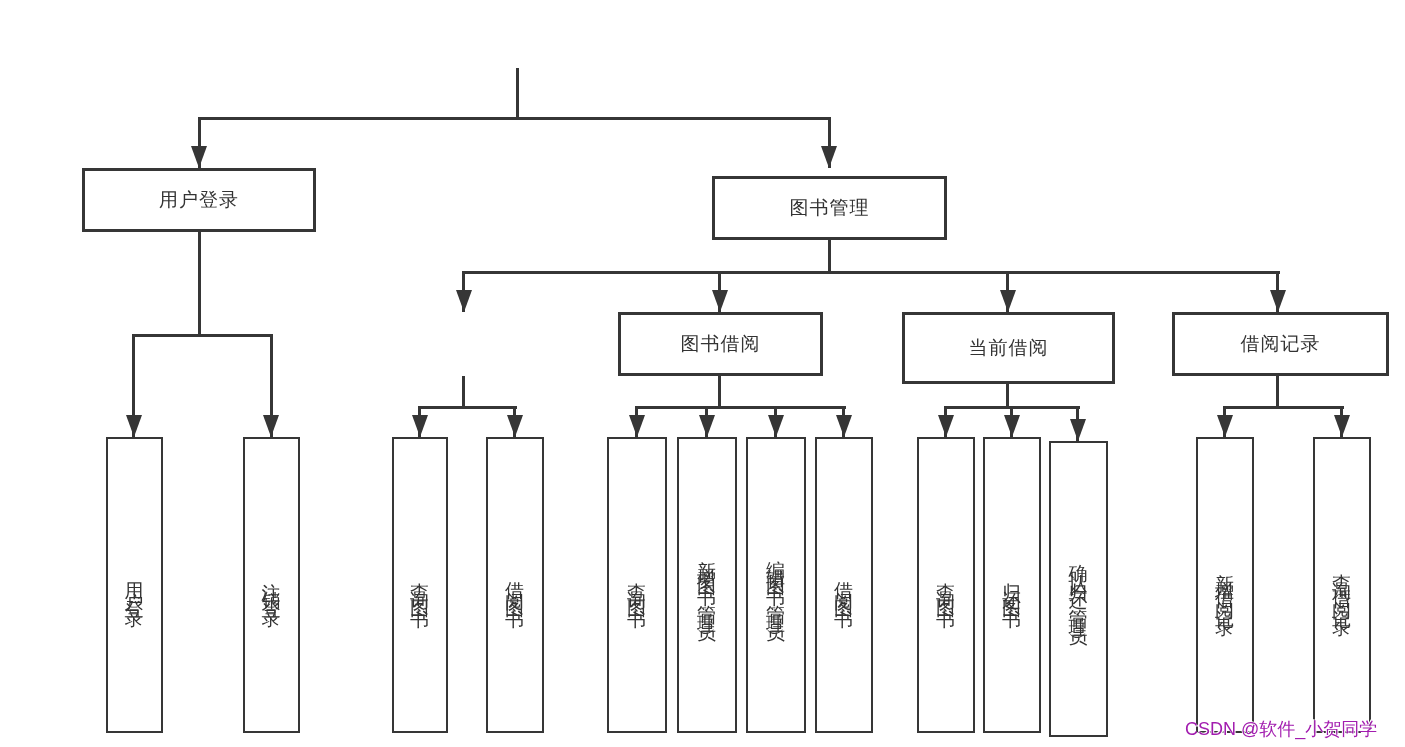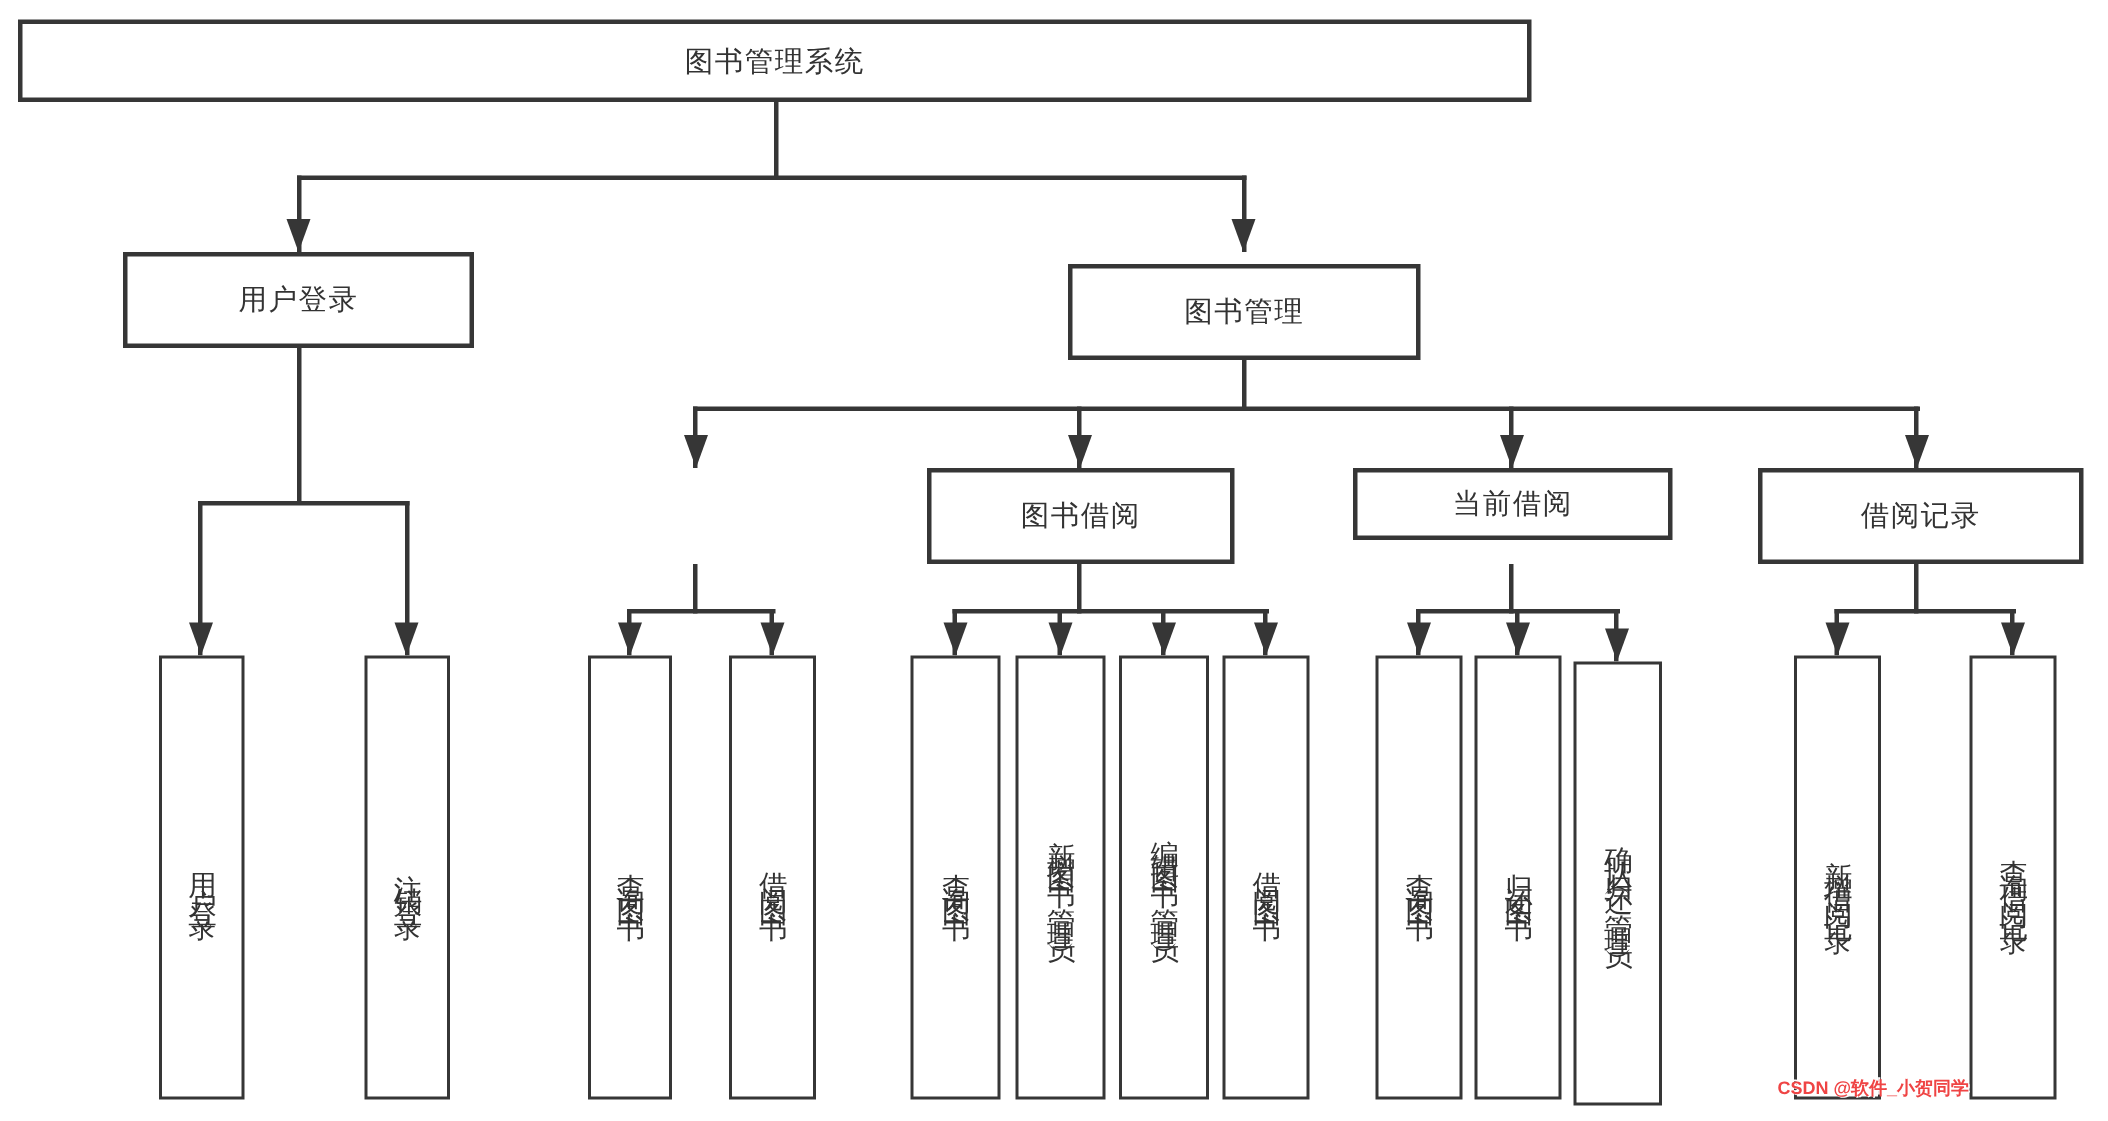--- a/index.html
+++ b/index.html
@@ -42,45 +42,42 @@
   
   .arr{
     position:absolute;width:0;height:0;
     border-left:8px solid transparent;
     border-right:8px solid transparent;
     border-top:22px solid var(--line);
     z-index:3;
   }
   .watermark{
     position:absolute;left:1185px;top:717px;
-    font-size:12px;color:#ef4444;
+    font-size:18px;color:#a21caf;
     text-shadow:1px 1px 0 #ffffff,-1px -1px 0 #ffffff;
-    white-space:nowrap;z-index:4;font-weight:bold;
+    white-space:nowrap;z-index:4;
   }
 </style>
 </head>
 <body>
 
 <div class="canvas">
 
-  <div class="bx" style="left:12px;top:13px;width:1009px;height:55px">
-    <span>图书管理系统</span>
-  </div>
 
   <div class="bx" style="left:82px;top:168px;width:234px;height:64px">
     <span>用户登录</span>
   </div>
   <div class="bx" style="left:712px;top:176px;width:235px;height:64px">
     <span>图书管理</span>
   </div>
 
   <div class="bx" style="left:618px;top:312px;width:205px;height:64px">
     <span>图书借阅</span>
   </div>
-  <div class="bx" style="left:902px;top:312px;width:213px;height:48px">
+  <div class="bx" style="left:902px;top:312px;width:213px;height:72px">
     <span>当前借阅</span>
   </div>
   <div class="bx" style="left:1172px;top:312px;width:217px;height:64px">
     <span>借阅记录</span>
   </div>
 
   <div class="bv" style="left:106px;top:437px;width:57px;height:296px">
     <span>用户登录</span>
   </div>
   <div class="bv" style="left:243px;top:437px;width:57px;height:296px">

